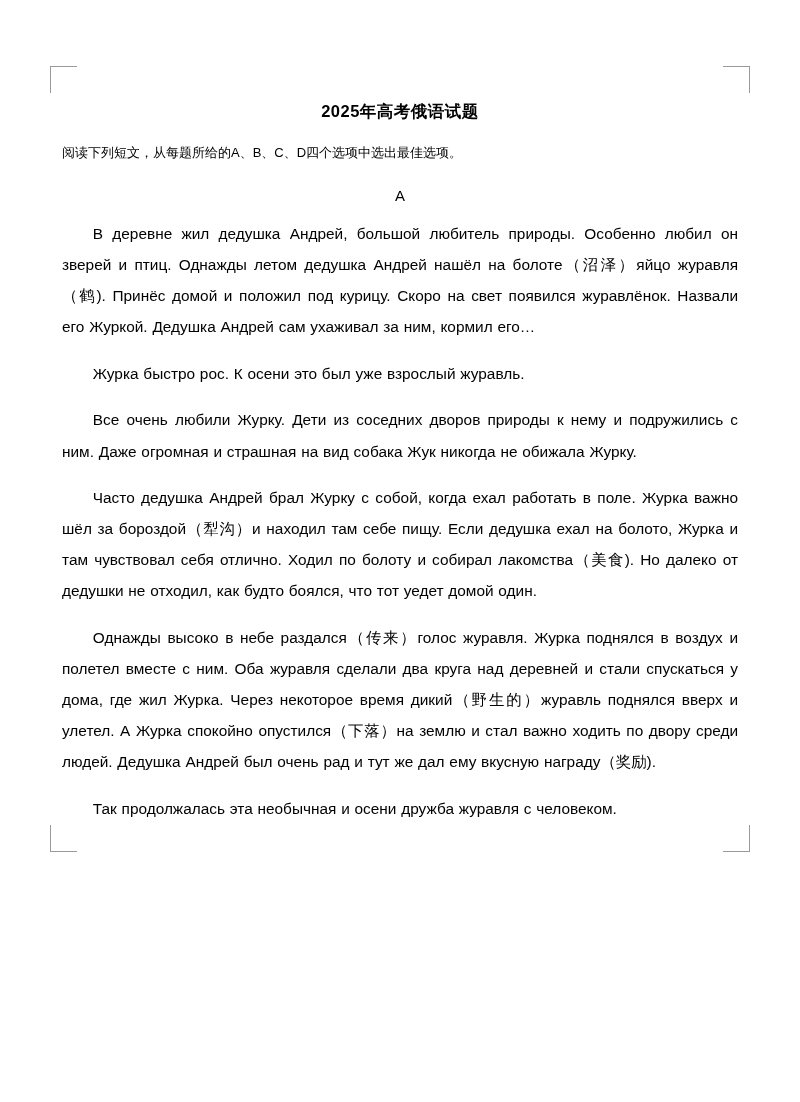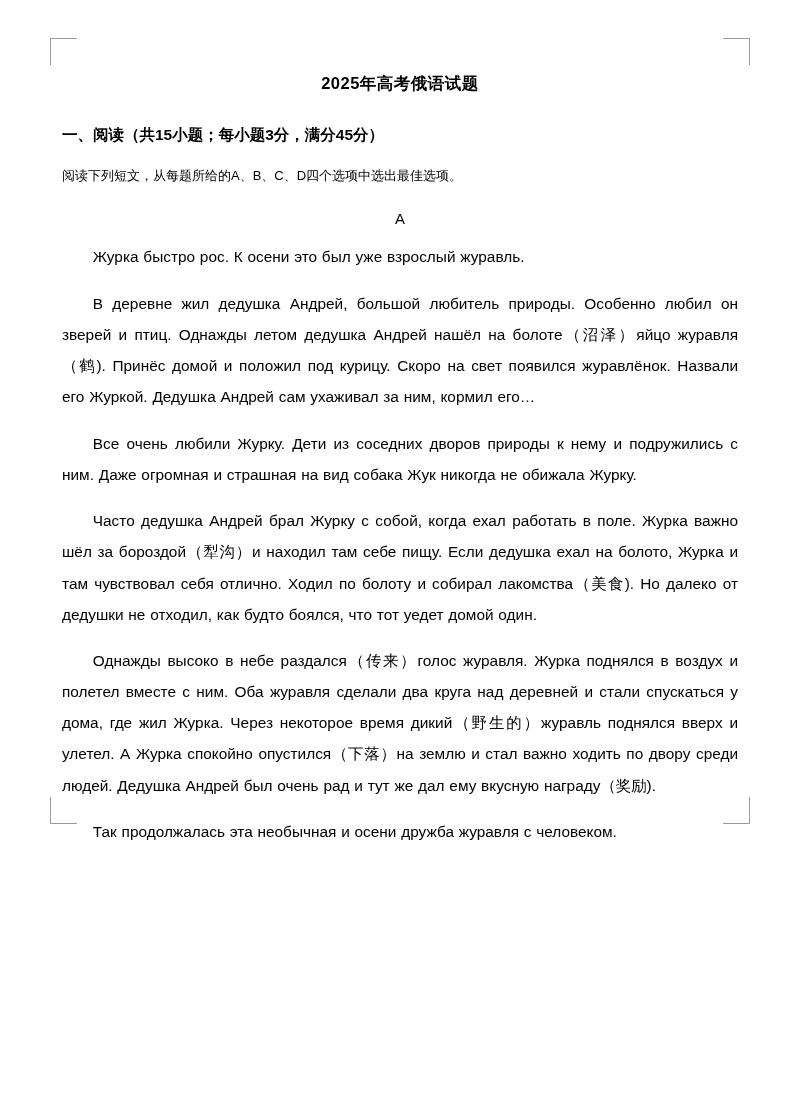--- a/index.html
+++ b/index.html
@@ -13,20 +13,21 @@
     font-family: "Liberation Sans", sans-serif;
     color: #000000;
     position: relative;
     overflow: hidden;
   }
   .page {
     position: relative;
     width: 800px;
     height: 858px;
     box-sizing: border-box;
+    margin-top: 28px;
   }
   
   .crop {
     position: absolute;
     width: 26px;
     height: 26px;
     border-color: #9a9a9a;
     border-style: solid;
     border-width: 0;
   }
@@ -91,27 +92,26 @@
 
   <div class="crop tl"></div>
   <div class="crop tr"></div>
   <div class="crop bl"></div>
   <div class="crop br"></div>
 
   <div class="content">
 
     <h1 class="doc-title">2025年高考俄语试题</h1>
 
-    <div class="section-heading">一、阅读（共15小题；每小题3分，满分45分）</div>
 
     <div class="instruction">阅读下列短文，从每题所给的A、B、C、D四个选项中选出最佳选项。</div>
 
     <div class="passage-label">A</div>
 
+    <p class="para indent">В деревне жил дедушка Андрей, большой любитель природы. Особенно любил он зверей и птиц. Однажды летом дедушка Андрей нашёл на болоте（沼泽）яйцо журавля（鹤). Принёс домой и положил под курицу. Скоро на свет появился журавлёнок. Назвали его Журкой. Дедушка Андрей сам ухаживал за ним, кормил его…</p>
     <p class="para indent">Журка быстро рос. К осени это был уже взрослый журавль.</p>
-    <p class="para indent">В деревне жил дедушка Андрей, большой любитель природы. Особенно любил он зверей и птиц. Однажды летом дедушка Андрей нашёл на болоте（沼泽）яйцо журавля（鹤). Принёс домой и положил под курицу. Скоро на свет появился журавлёнок. Назвали его Журкой. Дедушка Андрей сам ухаживал за ним, кормил его…</p>
     <p class="para indent">Все очень любили Журку. Дети из соседних дворов природы к нему и подружились с ним. Даже огромная и страшная на вид собака Жук никогда не обижала Журку.</p>
     <p class="para indent">Часто дедушка Андрей брал Журку с собой, когда ехал работать в поле. Журка важно шёл за бороздой（犁沟）и находил там себе пищу. Если дедушка ехал на болото, Журка и там чувствовал себя отлично. Ходил по болоту и собирал лакомства（美食). Но далеко от дедушки не отходил, как будто боялся, что тот уедет домой один.</p>
     <p class="para indent">Однажды высоко в небе раздался（传来）голос журавля. Журка поднялся в воздух и полетел вместе с ним. Оба журавля сделали два круга над деревней и стали спускаться у дома, где жил Журка. Через некоторое время дикий（野生的）журавль поднялся вверх и улетел. А Журка спокойно опустился（下落）на землю и стал важно ходить по двору среди людей. Дедушка Андрей был очень рад и тут же дал ему вкусную награду（奖励).</p>
     <p class="para indent">Так продолжалась эта необычная и осени дружба журавля с человеком.</p>
 
   </div>
 </div>
 
 </body></html>

